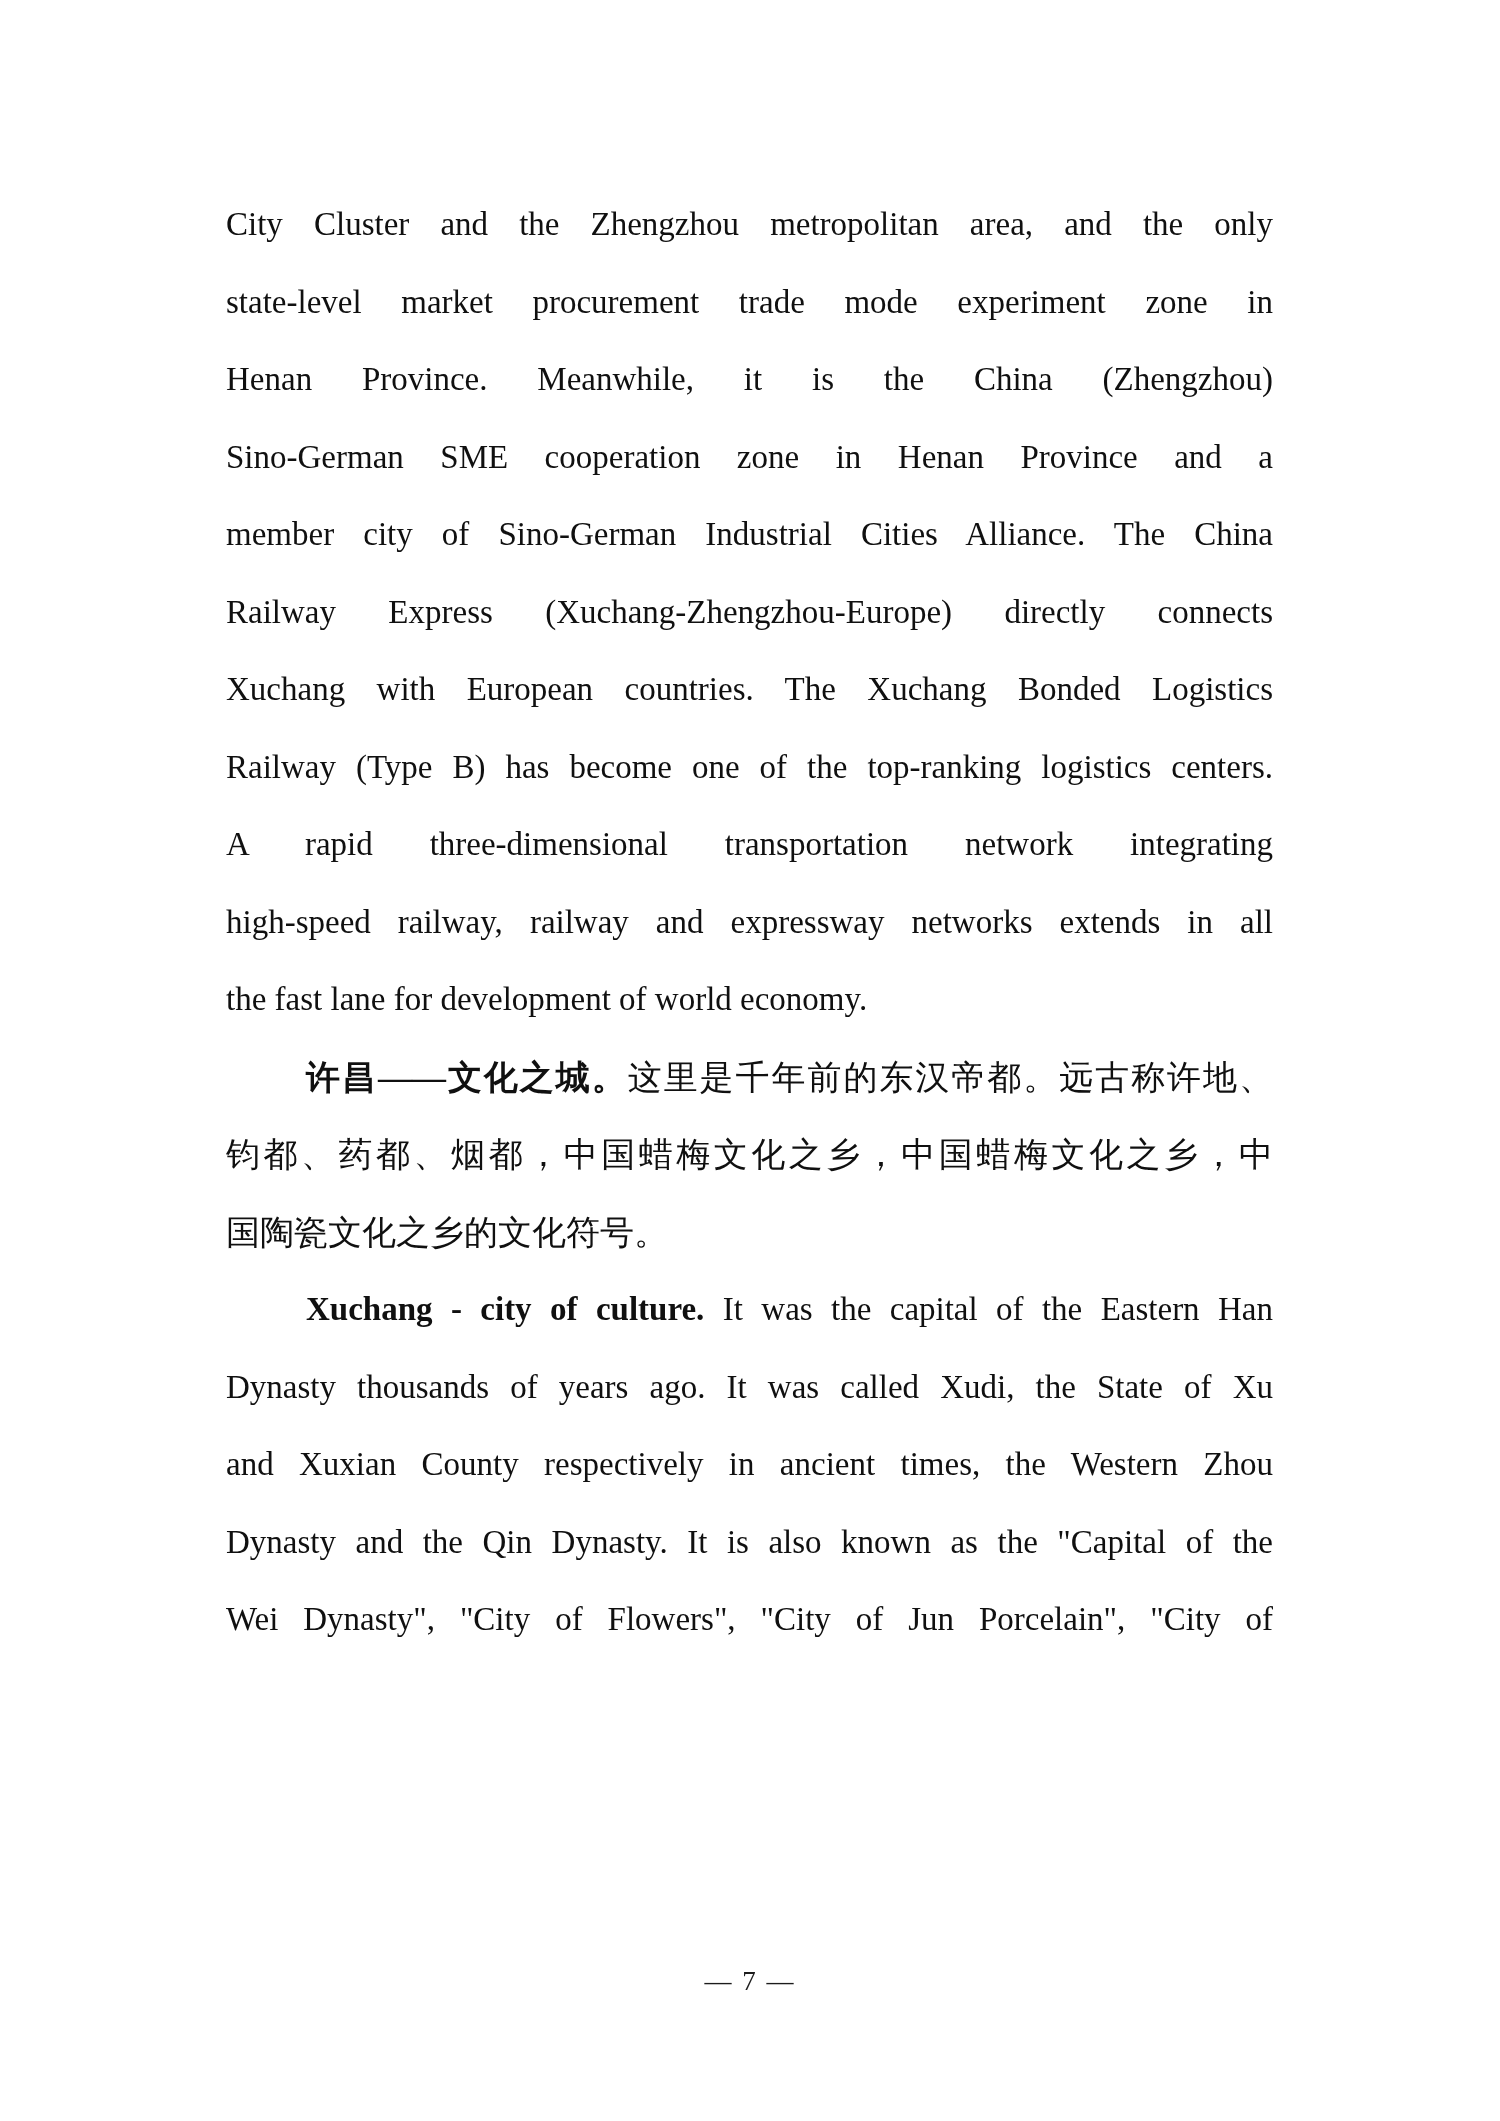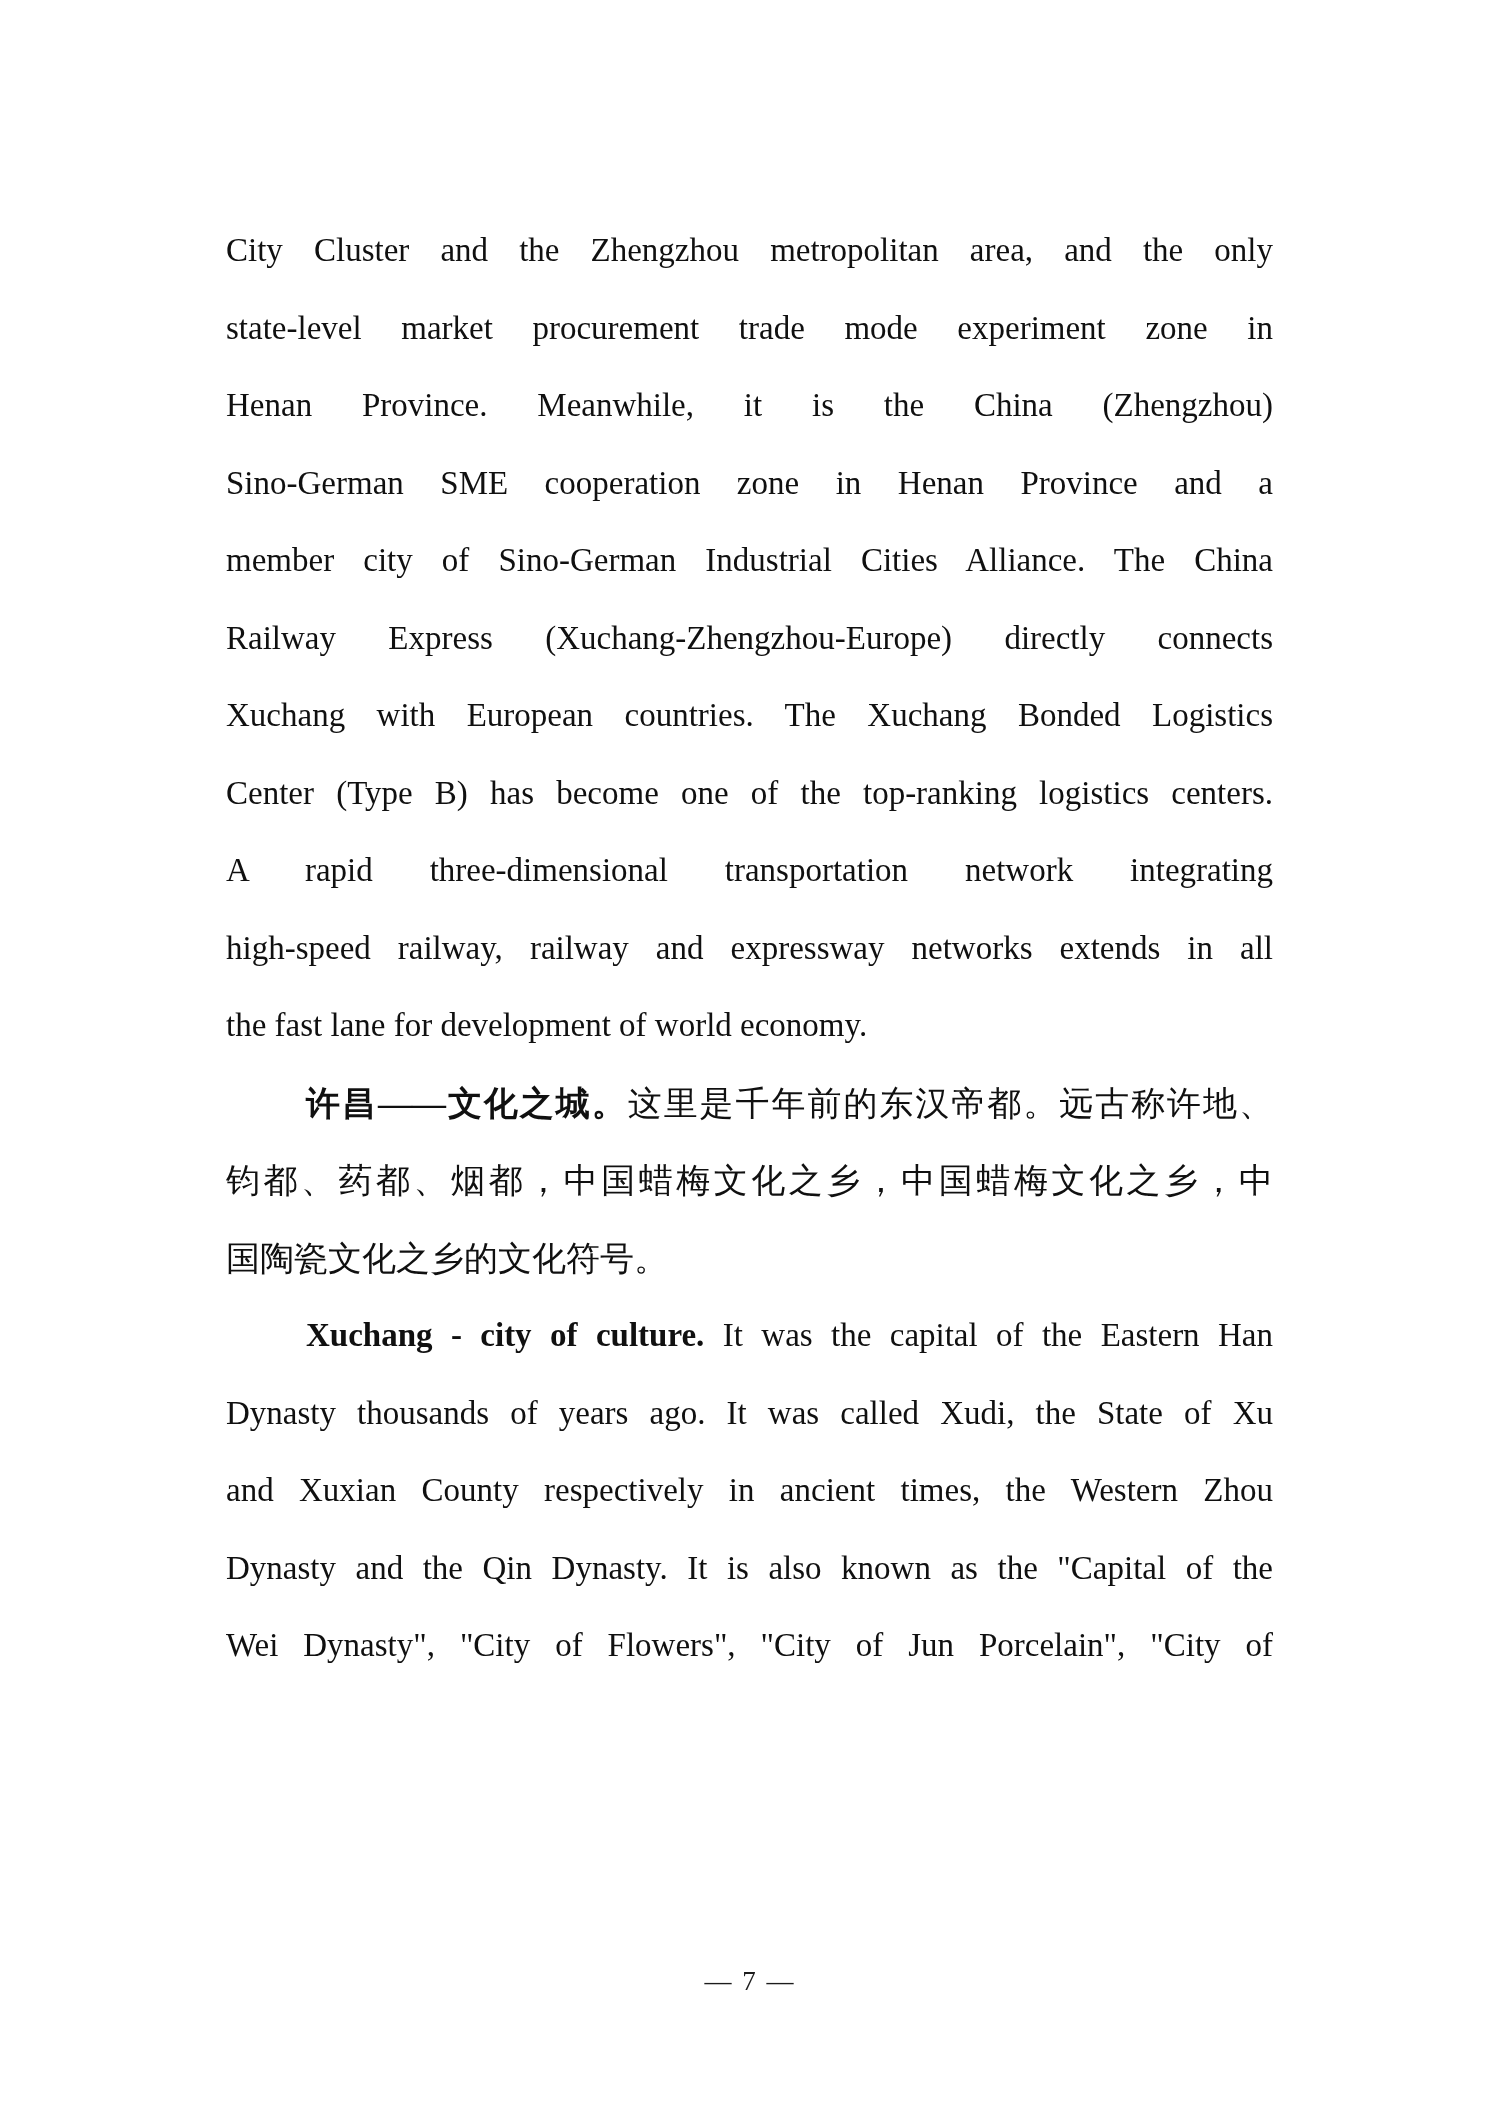--- a/index.html
+++ b/index.html
@@ -13,21 +13,21 @@
     height: 2121px;
     margin: 0 auto;
     background: #ffffff;
     overflow: hidden;
     font-family: "Liberation Serif", "DejaVu Serif", serif;
     color: #101010;
   }
   .doc {
     position: absolute;
     left: 226px;
-    top: 212px;
+    top: 186px;
     width: 1047px;
   }
   .para {
     margin: 0;
     padding: 0;
   }
   .line {
     height: 77.5px;
     line-height: 77.5px;
     font-size: 33px;
@@ -67,21 +67,21 @@
 <div class="page">
   <div class="doc">
       <div class="para">
         <div class="line"><span class="seg">City Cluster and the Zhengzhou metropolitan area, and the only</span></div>
         <div class="line"><span class="seg">state-level market procurement trade mode experiment zone in</span></div>
         <div class="line"><span class="seg">Henan Province. Meanwhile, it is the China (Zhengzhou)</span></div>
         <div class="line"><span class="seg">Sino-German SME cooperation zone in Henan Province and a</span></div>
         <div class="line"><span class="seg">member city of Sino-German Industrial Cities Alliance. The China</span></div>
         <div class="line"><span class="seg">Railway Express (Xuchang-Zhengzhou-Europe) directly connects</span></div>
         <div class="line"><span class="seg">Xuchang with European countries. The Xuchang Bonded Logistics</span></div>
-        <div class="line"><span class="seg">Center (Type B) has become one of the top-ranking logistics centers.</span></div>
+        <div class="line"><span class="seg">Railway (Type B) has become one of the top-ranking logistics centers.</span></div>
         <div class="line"><span class="seg">A rapid three-dimensional transportation network integrating</span></div>
         <div class="line"><span class="seg">high-speed railway, railway and expressway networks extends in all</span></div>
         <div class="line last"><span class="seg">the fast lane for development of world economy.</span></div>
       </div>
       <div class="para">
         <div class="line zh indent"><span class="seg bold">许昌——文化之城。</span><span class="seg">这里是千年前的东汉帝都。远古称许地、</span></div>
         <div class="line zh"><span class="seg">钧都、药都、烟都，中国蜡梅文化之乡，中国蜡梅文化之乡，中</span></div>
         <div class="line zh last"><span class="seg">国陶瓷文化之乡的文化符号。</span></div>
       </div>
       <div class="para">

